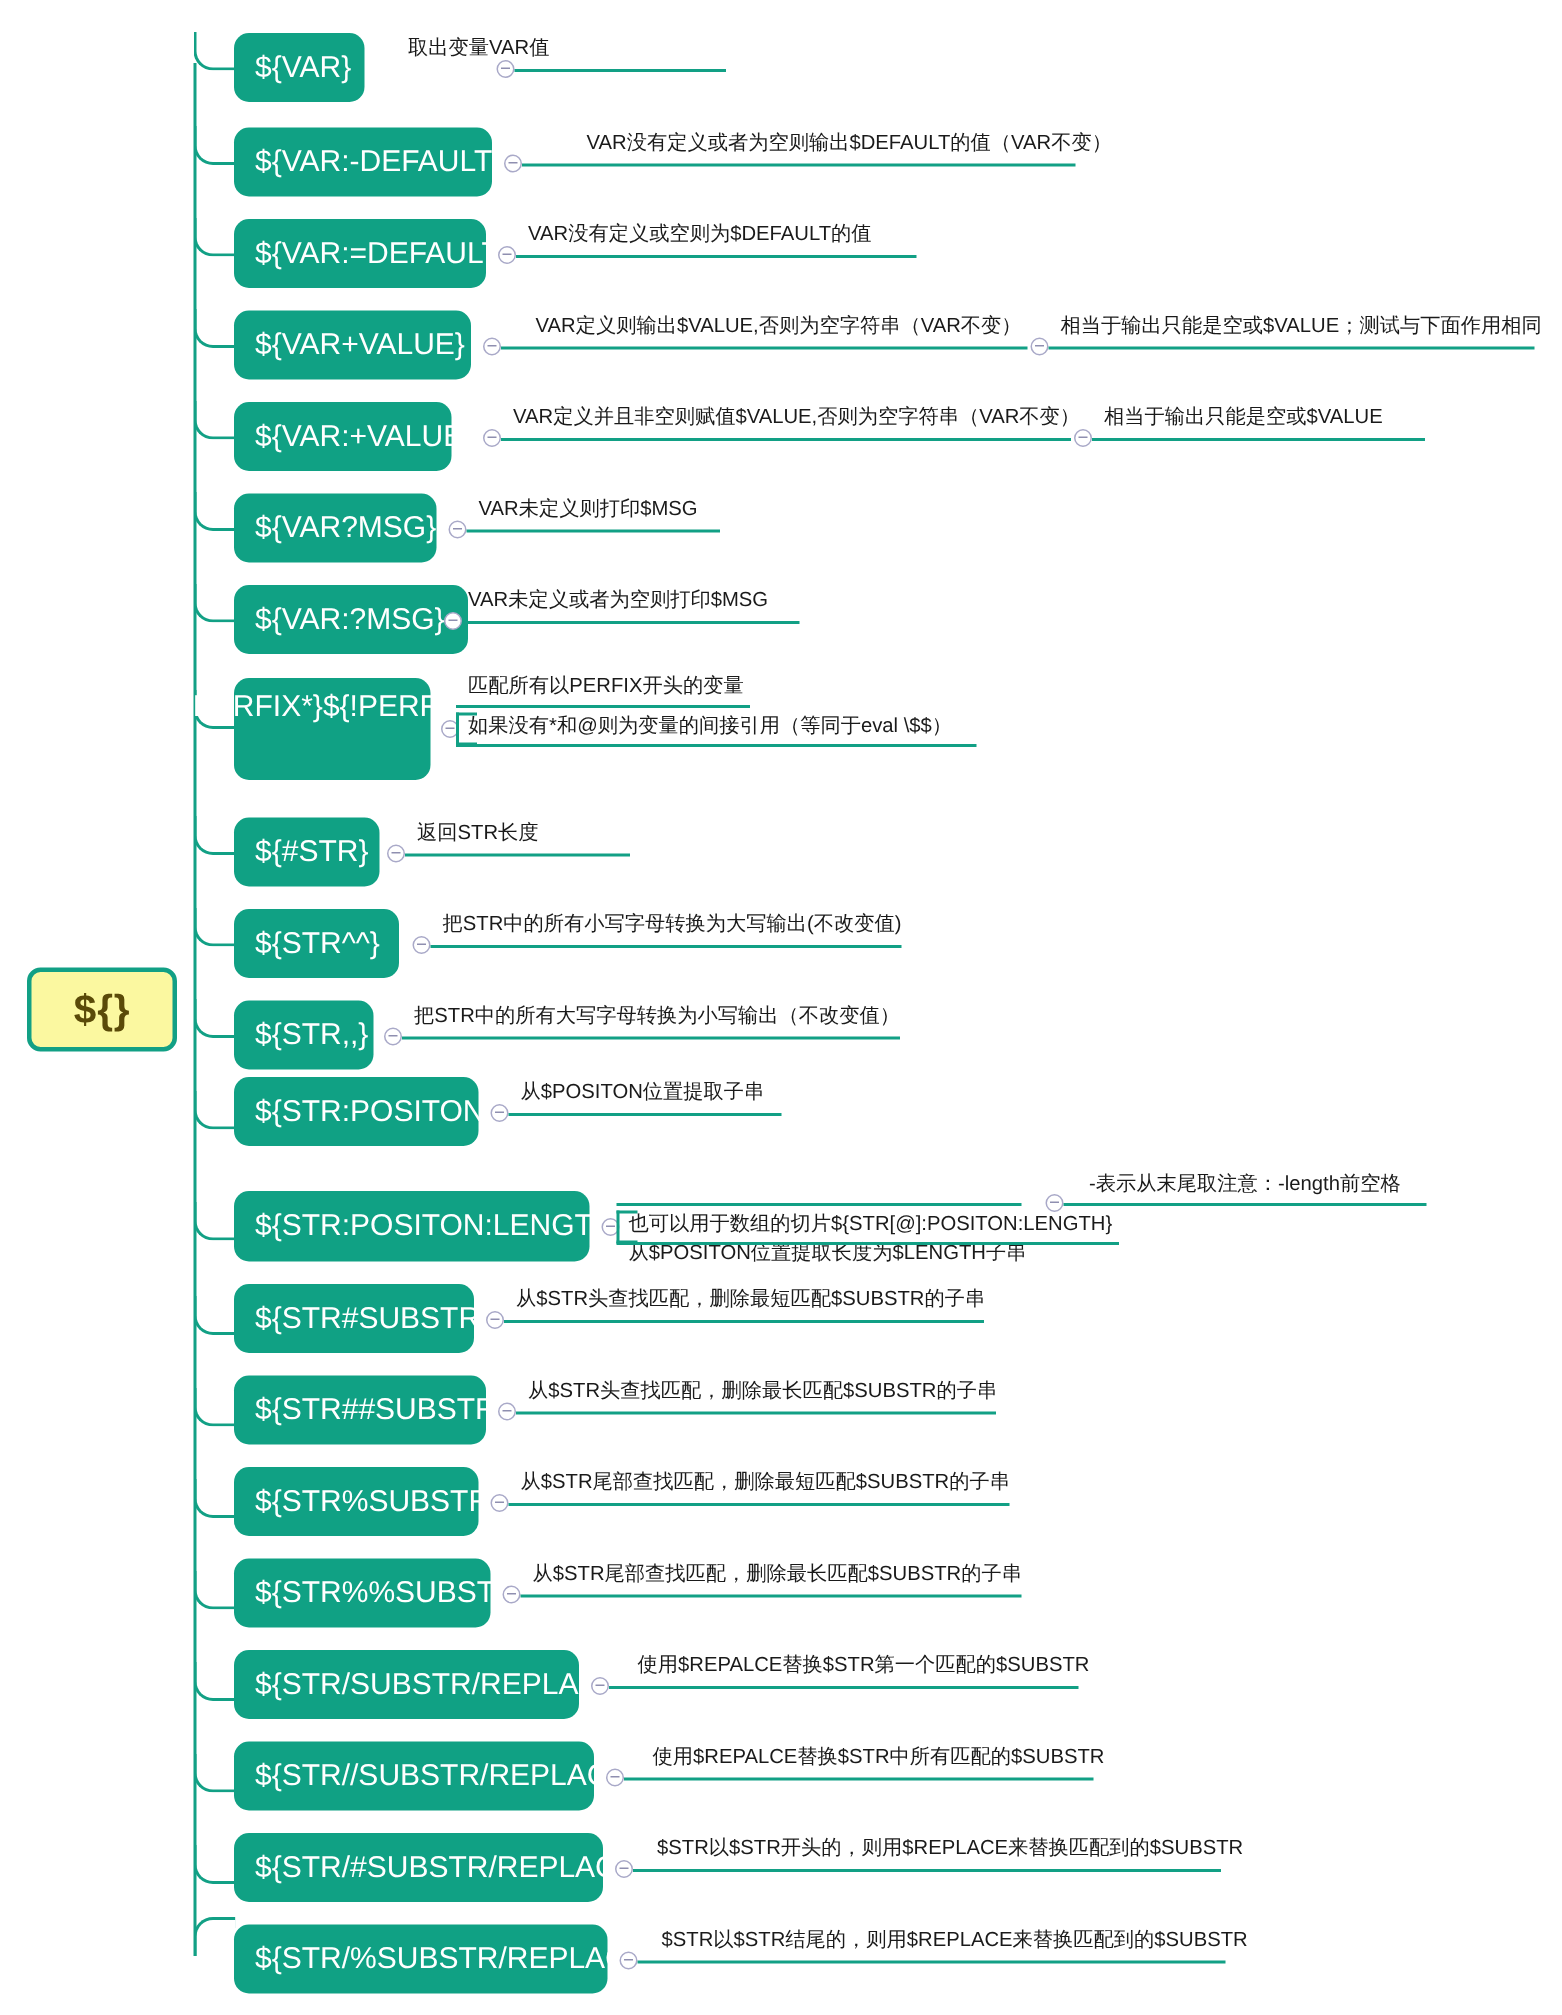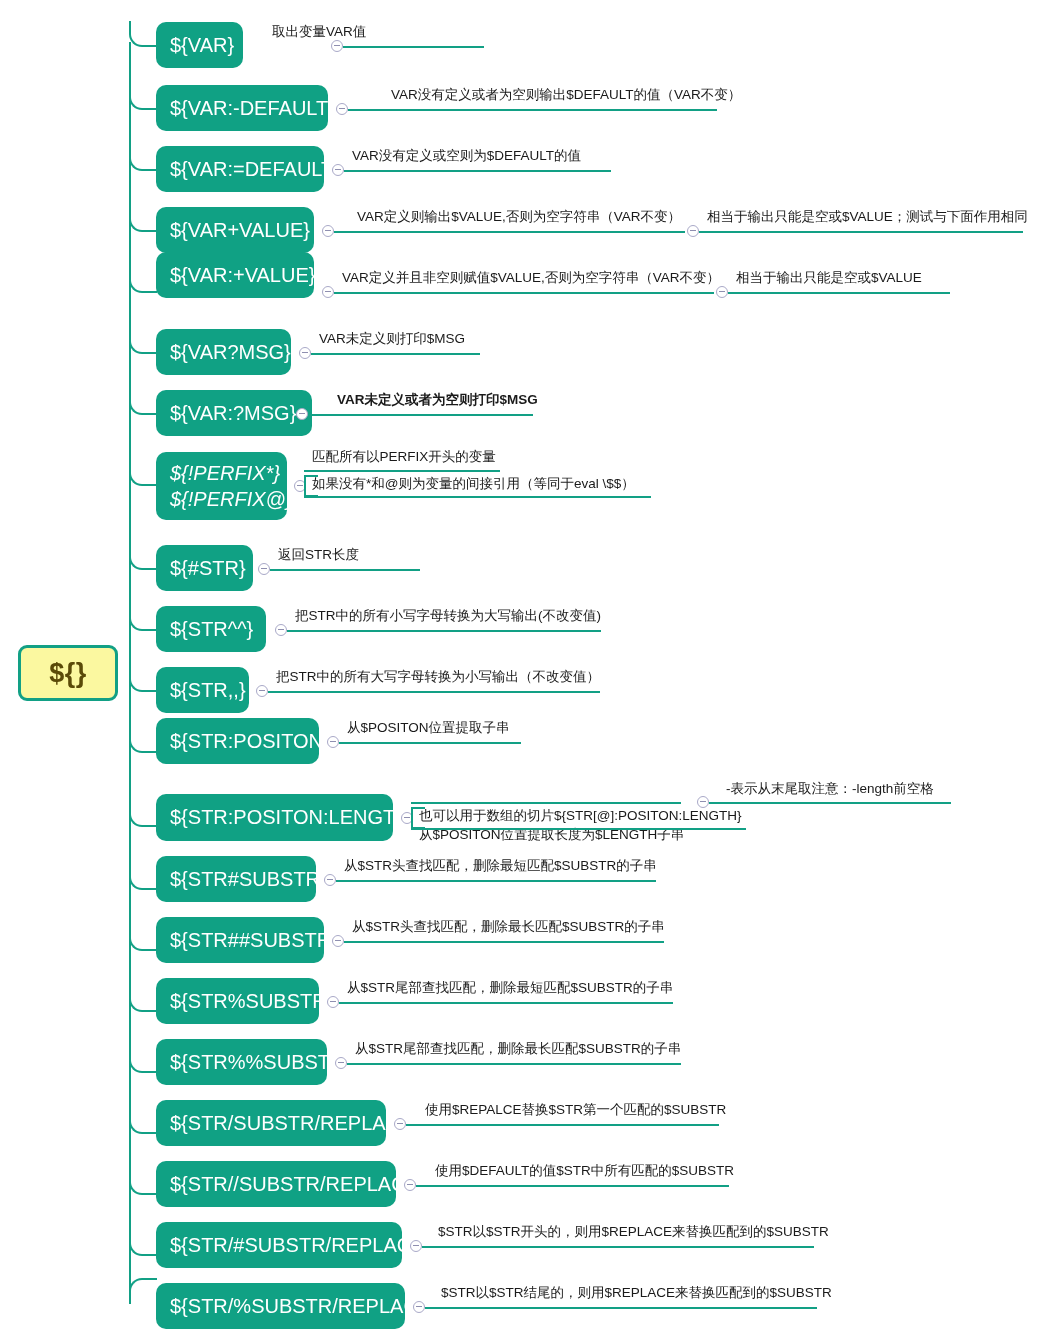--- a/index.html
+++ b/index.html
@@ -29,21 +29,21 @@
     border-left:2px solid #12A085;border-bottom:none;border-top:2px solid #12A085;
     border-bottom-left-radius:0;border-top-left-radius:13px;
   }
 
   
   .node{
     position:absolute;background:#10A184;border-radius:10px;
     display:flex;align-items:center;box-sizing:border-box;
     padding:0 14px;color:#ffffff;font-size:20px;white-space:nowrap;
   }
-  .node.two-line{flex-direction:column;justify-content:center;align-items:flex-start;padding:6px 14px;font-style:italic;}
+  .node.two-line{flex-direction:row;justify-content:center;align-items:flex-start;padding:6px 14px;}
   .node.two-line span{line-height:1.32;}
 
   
   .knob{
     position:absolute;width:12px;height:12px;border-radius:50%;
     border:1px solid #A9A9C8;background:#ffffff;box-sizing:border-box;
   }
   .knob::after{
     content:"";position:absolute;left:2px;top:4px;width:6px;height:1px;background:#8F8FB0;
   }
@@ -101,21 +101,21 @@
     <span>${VAR+VALUE}</span>
   </div>
   <div class="knob" style="left:322px;top:225px;"></div>
   <div class="uline" style="left:334px;top:231px;width:351px;"></div>
   <div class="lbl" style="left:342px;top:210px;margin-left:15px;">VAR定义则输出$VALUE,否则为空字符串（VAR不变）</div>
   <div class="knob" style="left:687px;top:225px;"></div>
   <div class="uline" style="left:699px;top:231px;width:324px;"></div>
   <div class="lbl" style="left:707px;top:210px;">相当于输出只能是空或$VALUE；测试与下面作用相同</div>
 
   <div class="elbow" style="top:267px;height:26px;"></div>
-  <div class="node" style="left:156px;top:252px;width:158px;height:46px;">
+  <div class="node" style="left:156px;top:268px;width:145px;height:46px;">
     <span>${VAR:+VALUE}</span>
   </div>
   <div class="knob" style="left:322px;top:286px;"></div>
   <div class="uline" style="left:334px;top:292px;width:380px;"></div>
   <div class="lbl" style="left:342px;top:271px;">VAR定义并且非空则赋值$VALUE,否则为空字符串（VAR不变）</div>
   <div class="knob" style="left:716px;top:286px;"></div>
   <div class="uline" style="left:728px;top:292px;width:222px;"></div>
   <div class="lbl" style="left:736px;top:271px;">相当于输出只能是空或$VALUE</div>
 
   <div class="elbow" style="top:328px;height:26px;"></div>
@@ -125,21 +125,21 @@
   <div class="knob" style="left:299px;top:347px;"></div>
   <div class="uline" style="left:311px;top:353px;width:169px;"></div>
   <div class="lbl" style="left:319px;top:332px;">VAR未定义则打印$MSG</div>
 
   <div class="elbow" style="top:389px;height:26px;"></div>
   <div class="node" style="left:156px;top:390px;width:156px;height:46px;">
     <span>${VAR:?MSG}</span>
   </div>
   <div class="knob" style="left:296px;top:408px;"></div>
   <div class="uline" style="left:308px;top:414px;width:225px;"></div>
-  <div class="lbl" style="left:337px;top:393px;font-weight:bold;">VAR未定义或者为空则打印$MSG</div>
+  <div class="lbl" style="left:312px;top:393px;">VAR未定义或者为空则打印$MSG</div>
 
   <div class="elbow" style="top:460px;height:26px;"></div>
   <div class="node two-line" style="left:156px;top:452px;width:131px;height:68px;">
     <span>${!PERFIX*}</span>
     <span>${!PERFIX@}</span>
   </div>
   <div class="knob" style="left:294px;top:480px;"></div>
   <div class="bracket" style="left:304px;top:475px;width:14px;height:22px;"></div>
   <div class="uline" style="left:304px;top:470px;width:196px;"></div>
   <div class="lbl" style="left:312px;top:450px;">匹配所有以PERFIX开头的变量</div>
@@ -231,21 +231,21 @@
   <div class="knob" style="left:394px;top:1118px;"></div>
   <div class="uline" style="left:406px;top:1124px;width:313px;"></div>
   <div class="lbl" style="left:425px;top:1103px;">使用$REPALCE替换$STR第一个匹配的$SUBSTR</div>
 
   <div class="elbow" style="top:1169px;height:26px;"></div>
   <div class="node" style="left:156px;top:1161px;width:240px;height:46px;">
     <span>${STR//SUBSTR/REPLACE}</span>
   </div>
   <div class="knob" style="left:404px;top:1179px;"></div>
   <div class="uline" style="left:416px;top:1185px;width:313px;"></div>
-  <div class="lbl" style="left:435px;top:1164px;">使用$DEFAULT的值$STR中所有匹配的$SUBSTR</div>
+  <div class="lbl" style="left:435px;top:1164px;">使用$REPALCE替换$STR中所有匹配的$SUBSTR</div>
 
   <div class="elbow" style="top:1230px;height:26px;"></div>
   <div class="node" style="left:156px;top:1222px;width:246px;height:46px;">
     <span>${STR/#SUBSTR/REPLACE}</span>
   </div>
   <div class="knob" style="left:410px;top:1240px;"></div>
   <div class="uline" style="left:422px;top:1246px;width:392px;"></div>
   <div class="lbl" style="left:438px;top:1225px;">$STR以$STR开头的，则用$REPLACE来替换匹配到的$SUBSTR</div>
 
   <div class="elbow up" style="top:1278px;height:26px;"></div>

